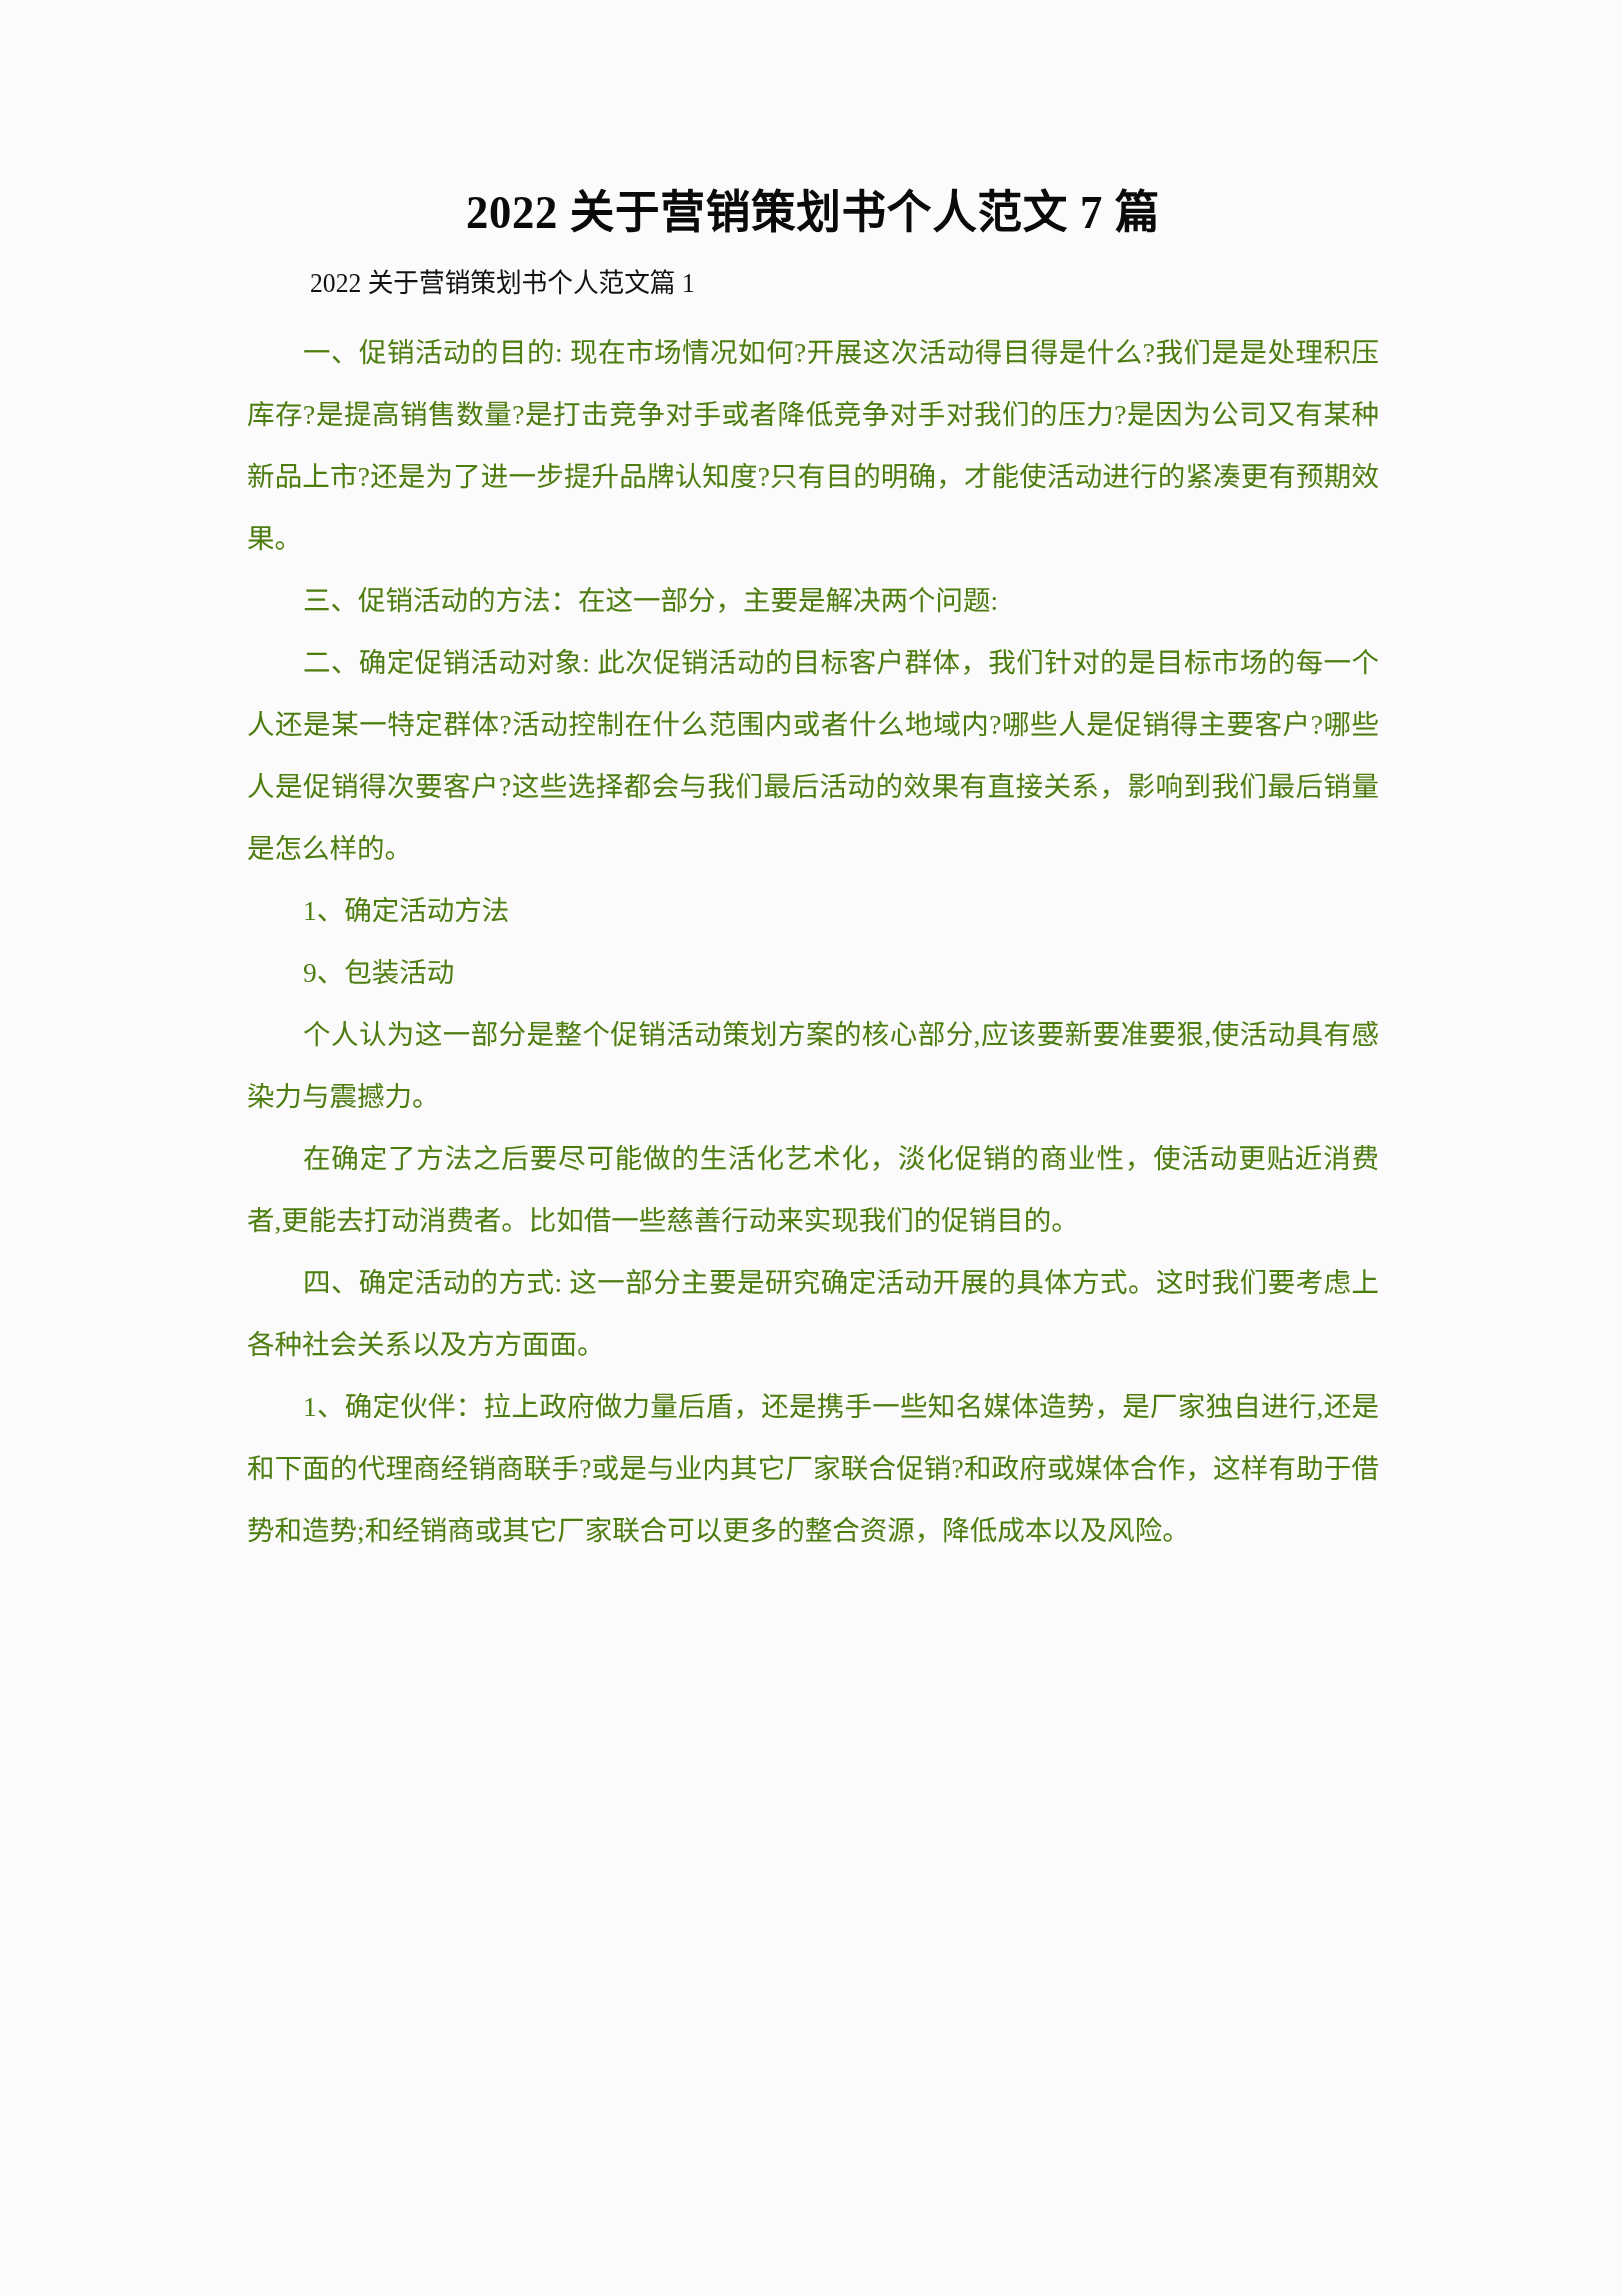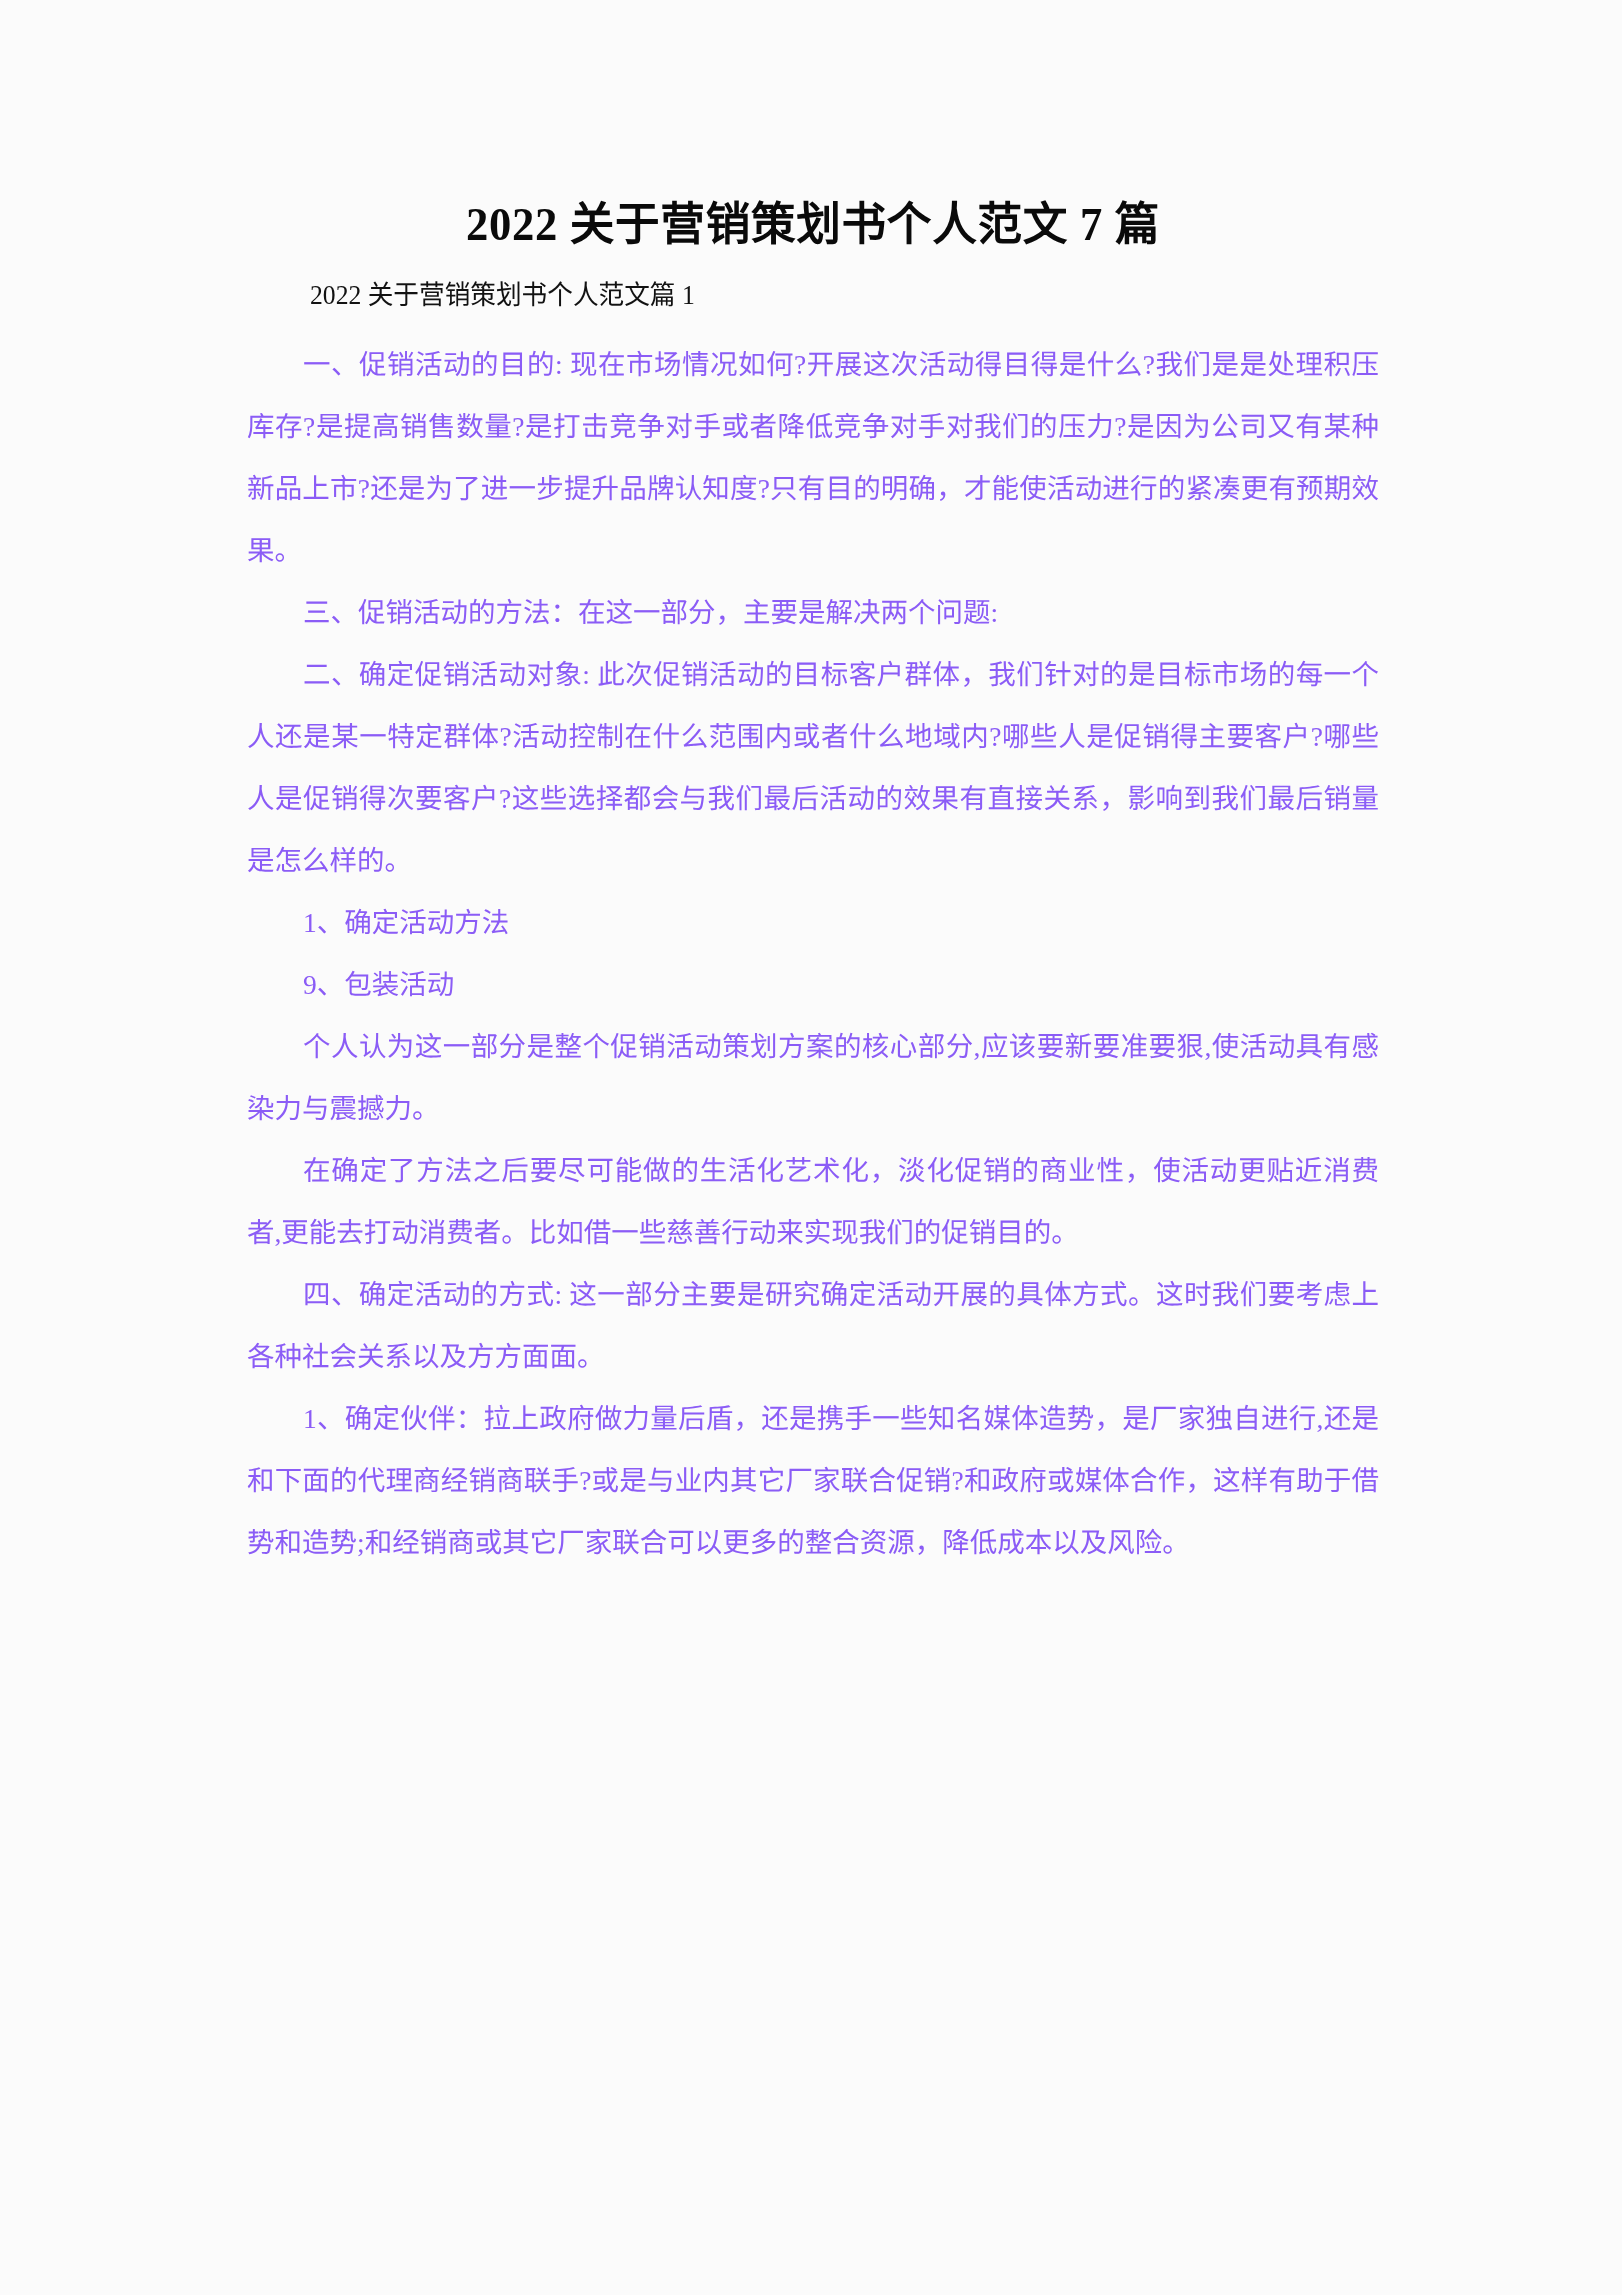--- a/index.html
+++ b/index.html
@@ -23,21 +23,21 @@
     width: 1623px;
     height: 2295px;
     background: #fbfbfb;
     padding: 0;
     overflow: hidden;
   }
 
   .content {
     position: absolute;
     left: 247px;
-    top: 12px;
+    top: 0;
     width: 1132px;
   }
 
   
   .doc-title {
     margin: 0;
     padding: 0;
     font-family: "Liberation Serif", "DejaVu Serif", serif;
     font-weight: 700;
     font-size: 46px;
@@ -71,21 +71,21 @@
   }
 
   p.para {
     margin: 0 0 0 0;
     padding: 0;
     font-size: 27.5px;
     line-height: 62px;
     text-align: justify;
     text-justify: inter-character;
     text-align-last: left;
-    color: #8b5cf6;
+    color: #4d7c0f;
     letter-spacing: 0px;
     word-break: break-all;
     overflow-wrap: anywhere;
   }
 
   p.para.indent {
     text-indent: 56px;
   }
 </style>
 </head>

